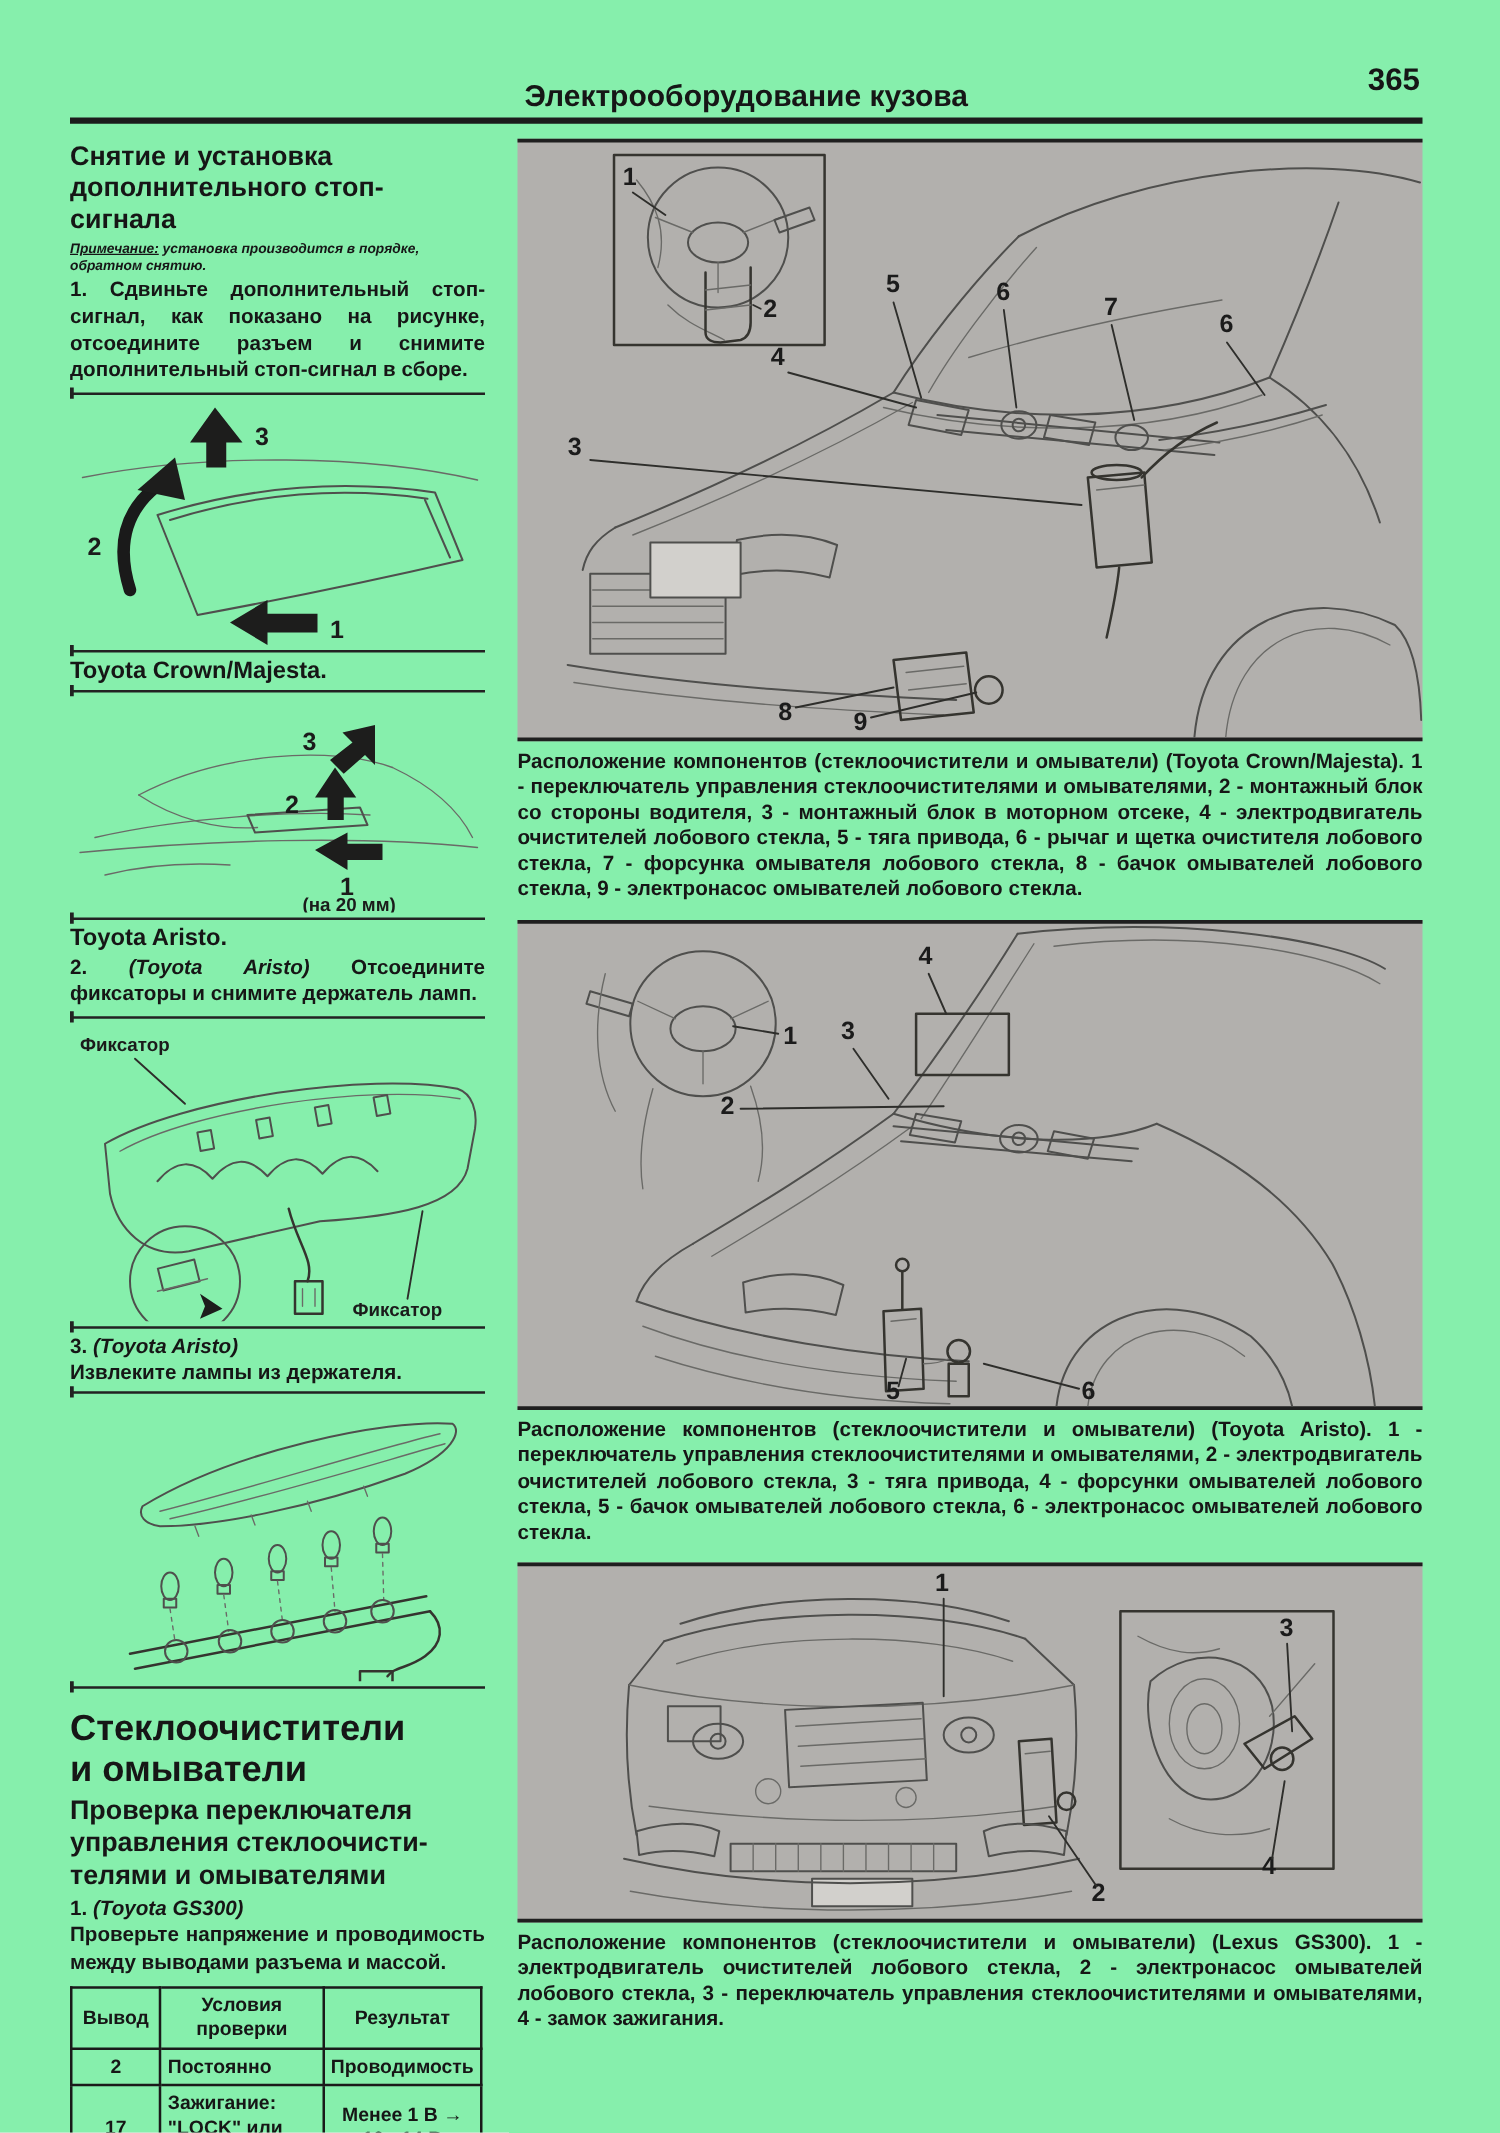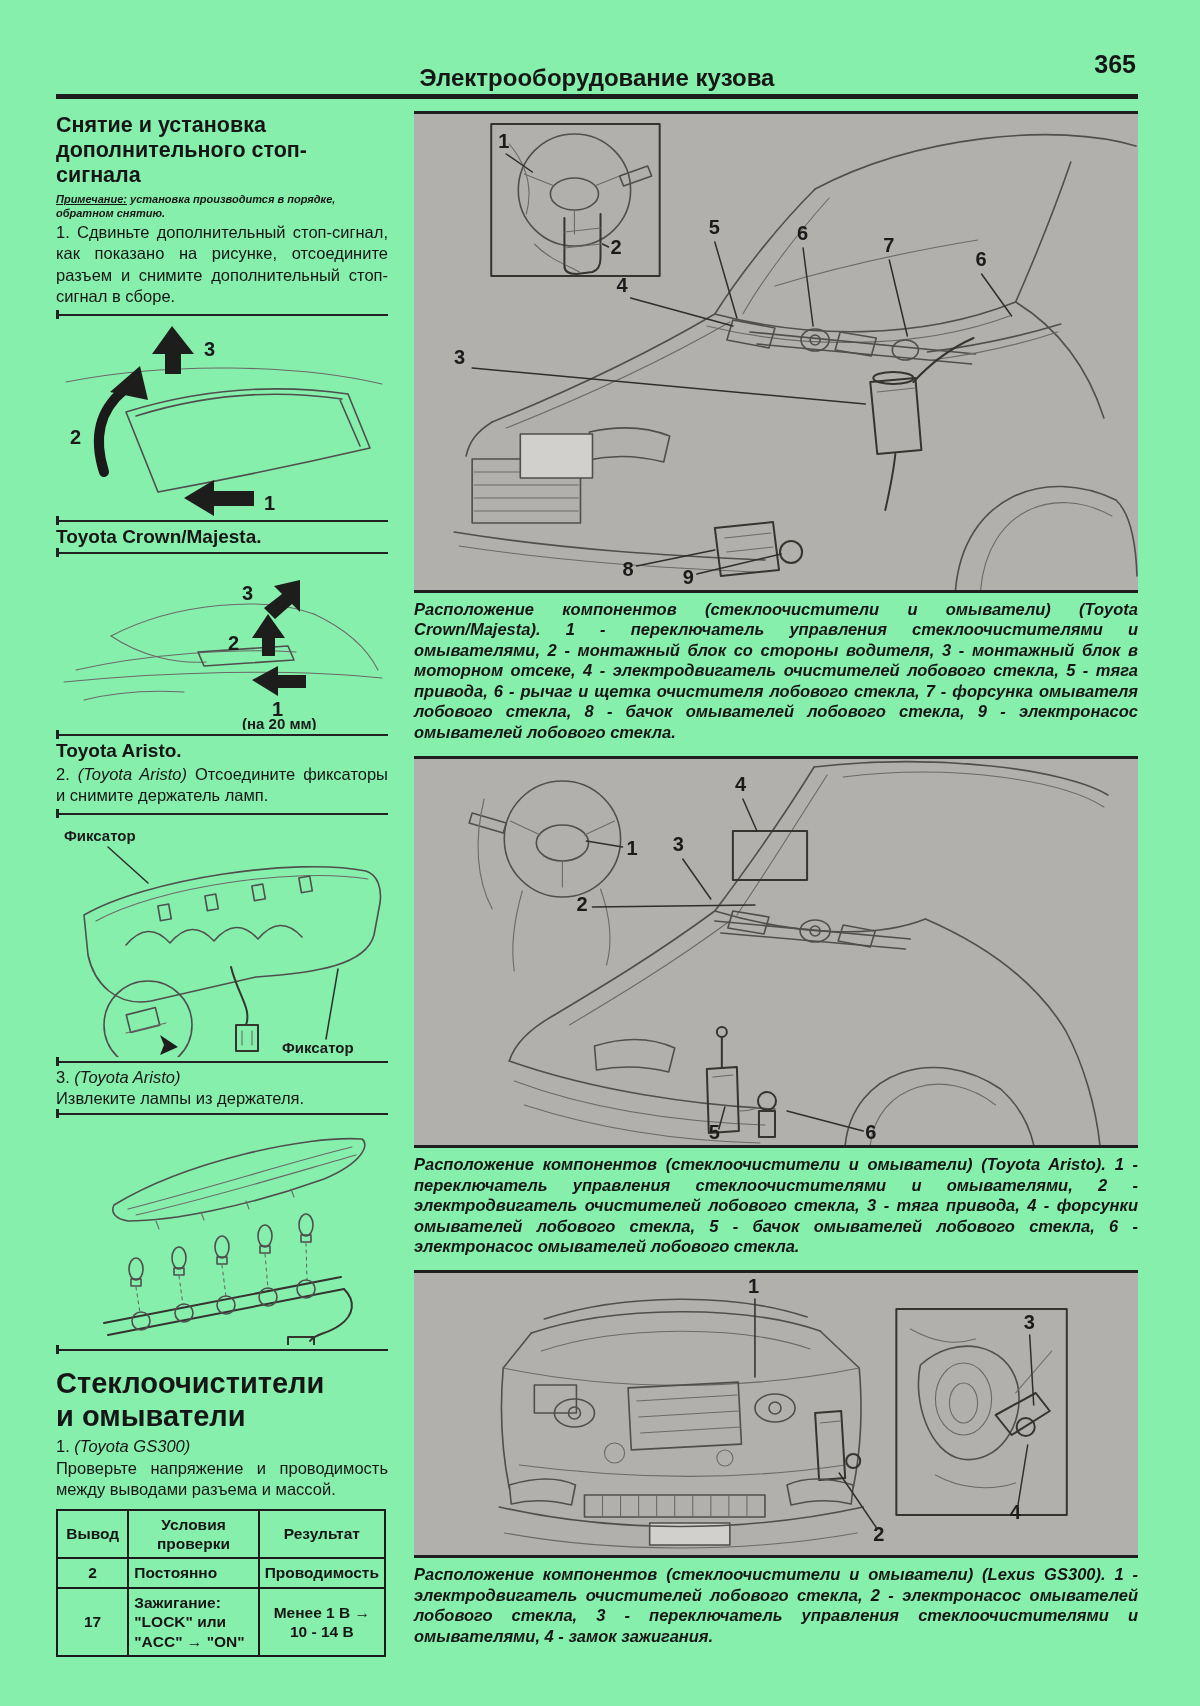--- a/index.html
+++ b/index.html
@@ -13,38 +13,38 @@
   .hdr-page{position:absolute;right:2px;bottom:15px;font-size:25px;font-weight:bold;}
   .hdr-rule{border-top:5px solid #1c1c1c;margin-bottom:12px;}
   
   .cols{display:flex;gap:26px;align-items:flex-start;}
   .lcol{width:332px;flex:0 0 332px;}
   .rcol{flex:1;min-width:0;}
   
   .h-sec1{font-size:21.5px;font-weight:bold;line-height:1.16;margin:2px 0 4px 0;}
   .note{font-size:11px;font-style:italic;font-weight:bold;line-height:1.28;margin:0 0 2px 0;}
   .note .u{text-decoration:underline;}
-  .btxt{font-size:16.5px;font-weight:normal;line-height:1.3;text-align:justify;margin:2px 0 6px 0;}
+  .btxt{font-size:16.5px;font-weight:bold;line-height:1.3;text-align:justify;margin:2px 0 6px 0;}
   .btxt .it{font-style:italic;}
   .lrule{border-top:2.5px solid #222;position:relative;margin:4px 0;}
   .lrule::before{content:'';position:absolute;left:0;top:-6px;width:2.5px;height:9px;background:#222;}
   .lcap{font-size:19px;font-weight:bold;margin:1px 0;}
   .h-big{font-size:29px;font-weight:bold;line-height:1.12;margin:16px 0 4px 0;}
   .h-sub{font-size:21.5px;font-weight:bold;line-height:1.2;margin:0 0 3px 0;}
   .lfig svg{display:block;width:100%;}
   
   table.chk{border-collapse:collapse;margin-top:8px;width:330px;}
   table.chk td,table.chk th{border:2.5px solid #1a1a1a;font-size:15.5px;font-weight:bold;
       padding:4px 5px;vertical-align:middle;line-height:1.25;}
   table.chk th{text-align:center;}
   td.c{text-align:center;}
   
   .gfig{background:#b2b0ad;border-top:3px solid #1f1f1f;border-bottom:3px solid #1f1f1f;}
   .gfig svg{display:block;width:100%;height:100%;}
-  .rcap{font-size:16.5px;font-weight:bold;line-height:1.24;text-align:justify;margin:6px 0 14px 0;font-style:italic;}
+  .rcap{font-size:16.5px;font-weight:bold;line-height:1.24;text-align:justify;margin:6px 0 14px 0;}
   
   .sk path,.sk line,.sk rect,.sk circle,.sk ellipse,.sk polyline
       {fill:none;stroke:#4f4f4d;stroke-width:1.6;stroke-linecap:round;stroke-linejoin:round;}
   .sk .dk{stroke:#35342f;stroke-width:2;}
   .sk .thin{stroke-width:1.1;stroke:#6a6a67;}
   .sk .ld{stroke:#2e2e2b;stroke-width:1.5;}
   .sk text{fill:#1b1b1b;font-family:"Liberation Sans",sans-serif;font-weight:bold;
            stroke:none;}
   .sk .co{font-size:20px;}
   .sk .sm{font-size:15px;}
@@ -185,20 +185,25 @@
           <path class="dk" d="M 288,170 C 300,182 298,196 284,206 C 270,216 260,214 254,222"></path>
           <rect class="dk" x="232" y="218" width="26" height="14"></rect>
         </svg>
       </div>
       <div class="lrule"></div>
 
       <div class="h-big">
         <div>Стеклоочистители</div>
         <div>и омыватели</div>
       </div>
+      <div class="h-sub">
+        <div>Проверка переключателя</div>
+        <div>управления стеклоочисти-</div>
+        <div>телями и омывателями</div>
+      </div>
       <p class="btxt" style="margin:0"><span>1.</span> <span class="it">(Toyota GS300)</span></p>
       <p class="btxt" style="margin-top:0">Проверьте напряжение и проводимость между выводами разъема и массой.</p>
 
       <table class="chk">
         <tbody>
             <tr>
           <th style="width:62px">Вывод</th>
           <th style="width:132px">Условия проверки</th>
           <th>Результат</th>
         </tr>

